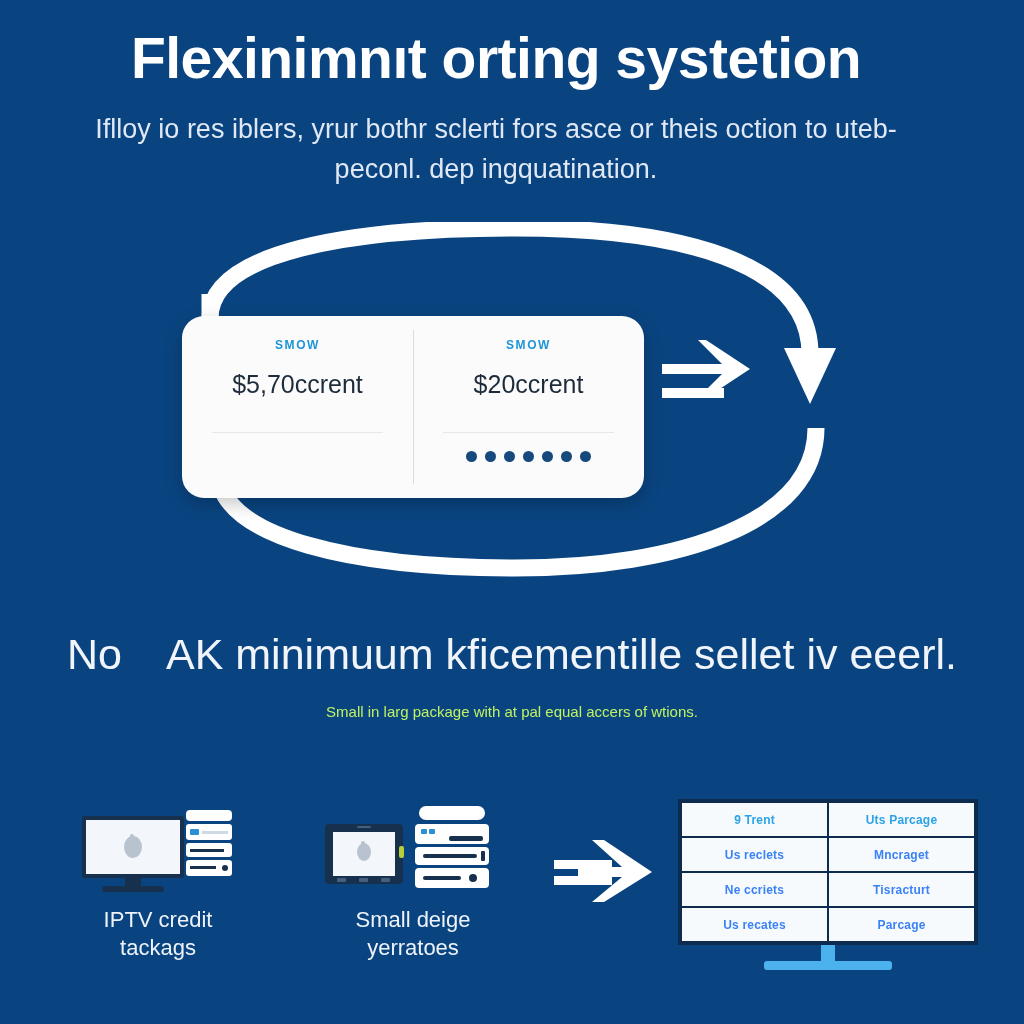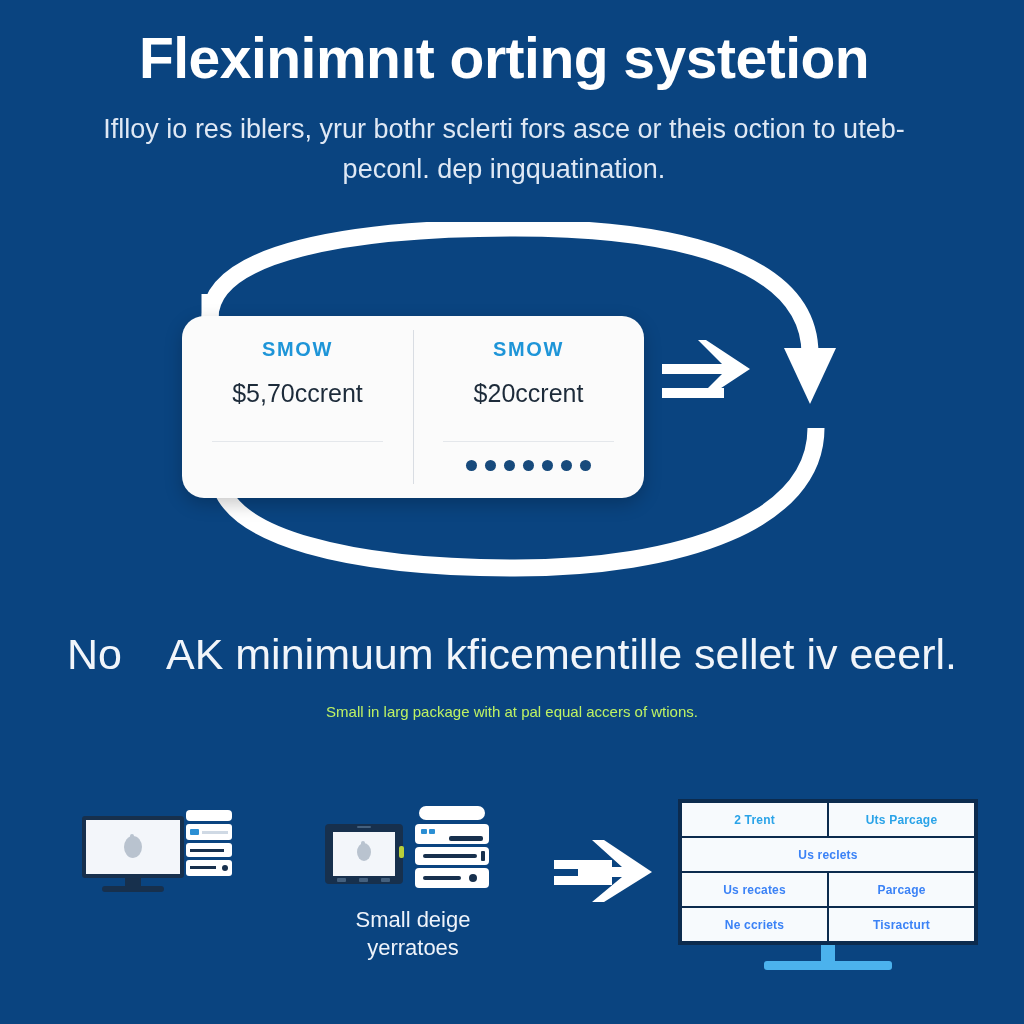--- a/index.html
+++ b/index.html
@@ -17,21 +17,21 @@
   .stage {
     position: absolute;
     inset: 0;
     width: 1024px;
     height: 1024px;
   }
 
   
   .header {
     position: absolute;
-    left: 12px;
+    left: 4px;
     top: 28px;
     width: 984px;
     text-align: center;
   }
   .title {
     font-size: 57px;
     font-weight: 700;
     color: #ffffff;
     letter-spacing: -0.5px;
     line-height: 1.08;
@@ -85,21 +85,21 @@
   .price-col + .price-col::before {
     content: "";
     position: absolute;
     left: 0;
     top: 14px;
     bottom: 14px;
     width: 1px;
     background: #d9dde3;
   }
   .brand {
-    font-size: 20px;
+    font-size: 12px;
     font-weight: 700;
     letter-spacing: 1.6px;
     color: #1e95d8;
     margin-bottom: 18px;
   }
   .price {
     font-size: 25px;
     font-weight: 400;
     color: #1d2b3a;
     margin-bottom: 33px;
@@ -320,20 +320,22 @@
           <rect x="106" y="20" width="46" height="16" rx="3" fill="#ffffff"></rect>
           <rect x="110" y="25" width="9" height="6" rx="1" fill="#2b8fd4"></rect>
           <rect x="122" y="27" width="26" height="3" fill="#cfd9e4"></rect>
           <rect x="106" y="39" width="46" height="14" rx="3" fill="#ffffff"></rect>
           <rect x="110" y="45" width="34" height="3" fill="#17304d"></rect>
           <rect x="106" y="56" width="46" height="16" rx="3" fill="#ffffff"></rect>
           <rect x="110" y="62" width="26" height="3" fill="#17304d"></rect>
           <circle cx="145" cy="64" r="3" fill="#17304d"></circle>
         </svg>
       </div>
+      <div class="flow-label">IPTV credit
+tackags</div>
     </div>
 
     <div class="flow-item" id="flow-2">
       <div class="art">
         <svg width="180" height="92" viewBox="0 0 180 92">
 
           <rect x="2" y="22" width="78" height="60" rx="4" fill="#17304d"></rect>
           <rect x="10" y="30" width="62" height="44" fill="#f3f6fa"></rect>
           <ellipse cx="41" cy="50" rx="7" ry="9" fill="#b9c3cf"></ellipse>
           <rect x="38" y="39" width="4" height="5" rx="2" fill="#b9c3cf"></rect>
@@ -364,34 +366,35 @@
       <svg width="104" height="66" viewBox="0 0 104 66">
         <rect x="2" y="22" width="58" height="9" fill="#ffffff"></rect>
         <rect x="2" y="38" width="58" height="9" fill="#ffffff"></rect>
         <polygon points="52,2 100,34 52,64 40,64 70,39 26,39 26,29 70,29 40,2" fill="#ffffff"></polygon>
       </svg>
     </div>
 
     <div class="table-wrap">
       <div class="grid-table">
         <div class="grid-row head">
-          <div class="grid-cell">2 Trent</div>
+          <div class="grid-cell">9 Trent</div>
           <div class="grid-cell">Uts Parcage</div>
         </div>
         <div class="grid-row">
           <div class="grid-cell">Us reclets</div>
+          <div class="grid-cell">Mncraget</div>
+        </div>
+        <div class="grid-row">
+          <div class="grid-cell">Ne ccriets</div>
+          <div class="grid-cell">Tisracturt</div>
         </div>
         <div class="grid-row">
           <div class="grid-cell">Us recates</div>
           <div class="grid-cell">Parcage</div>
         </div>
-        <div class="grid-row">
-          <div class="grid-cell">Ne ccriets</div>
-          <div class="grid-cell">Tisracturt</div>
-        </div>
       </div>
       <div class="stand">
         <div class="stem"></div>
         <div class="base"></div>
       </div>
     </div>
 
   </div>
 </div>
 

